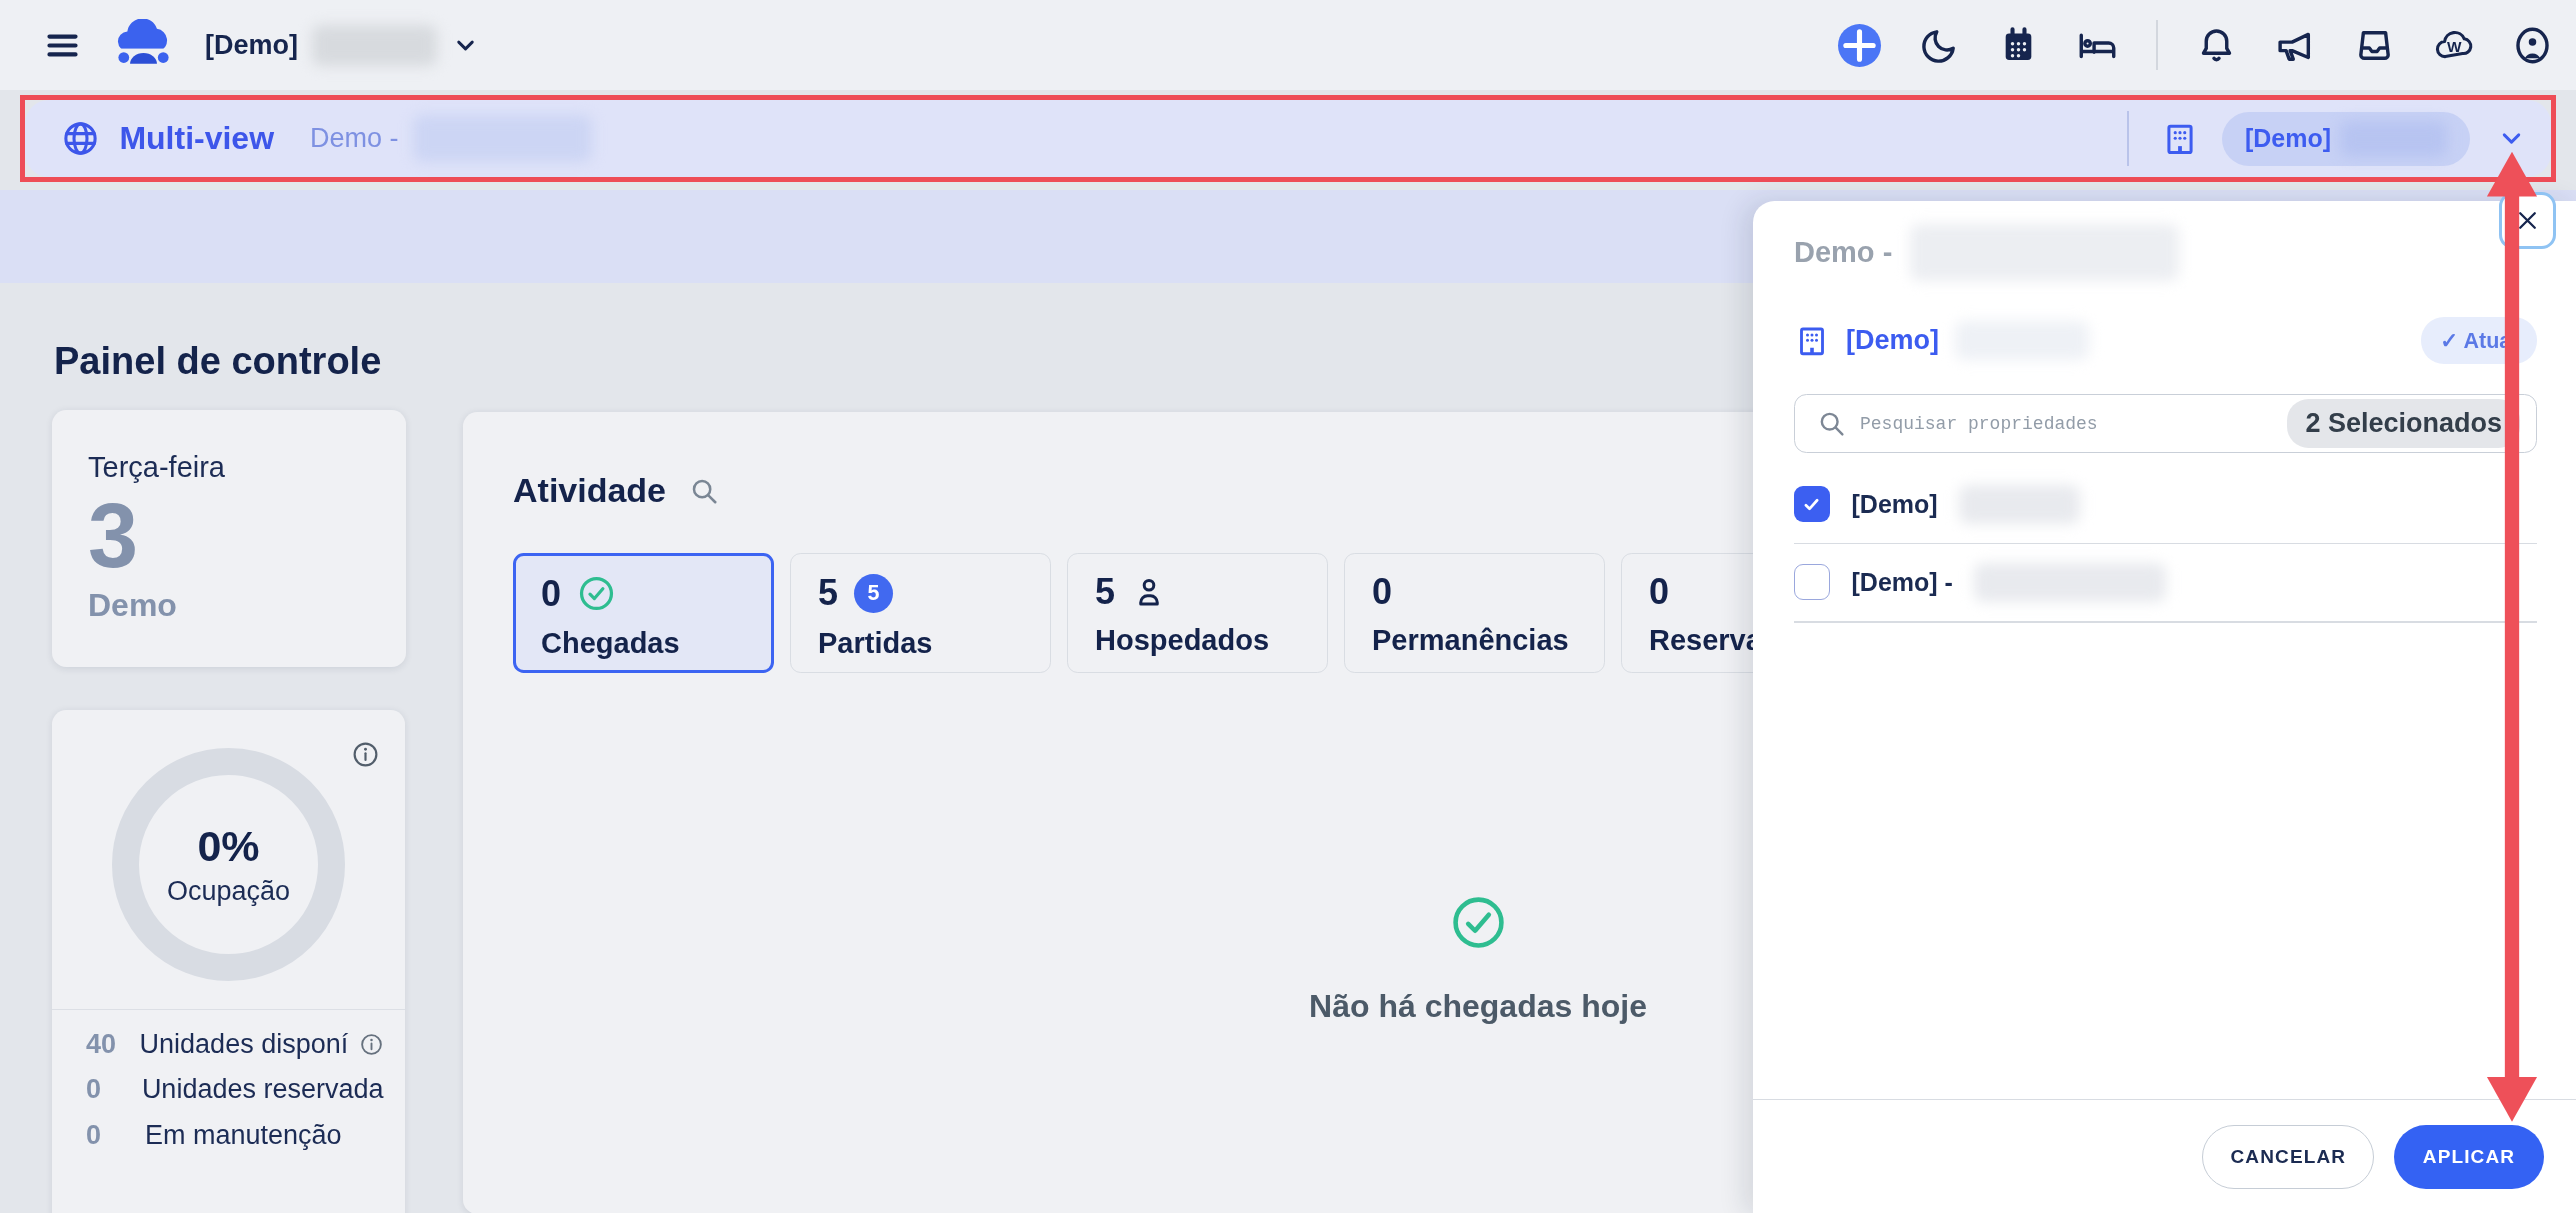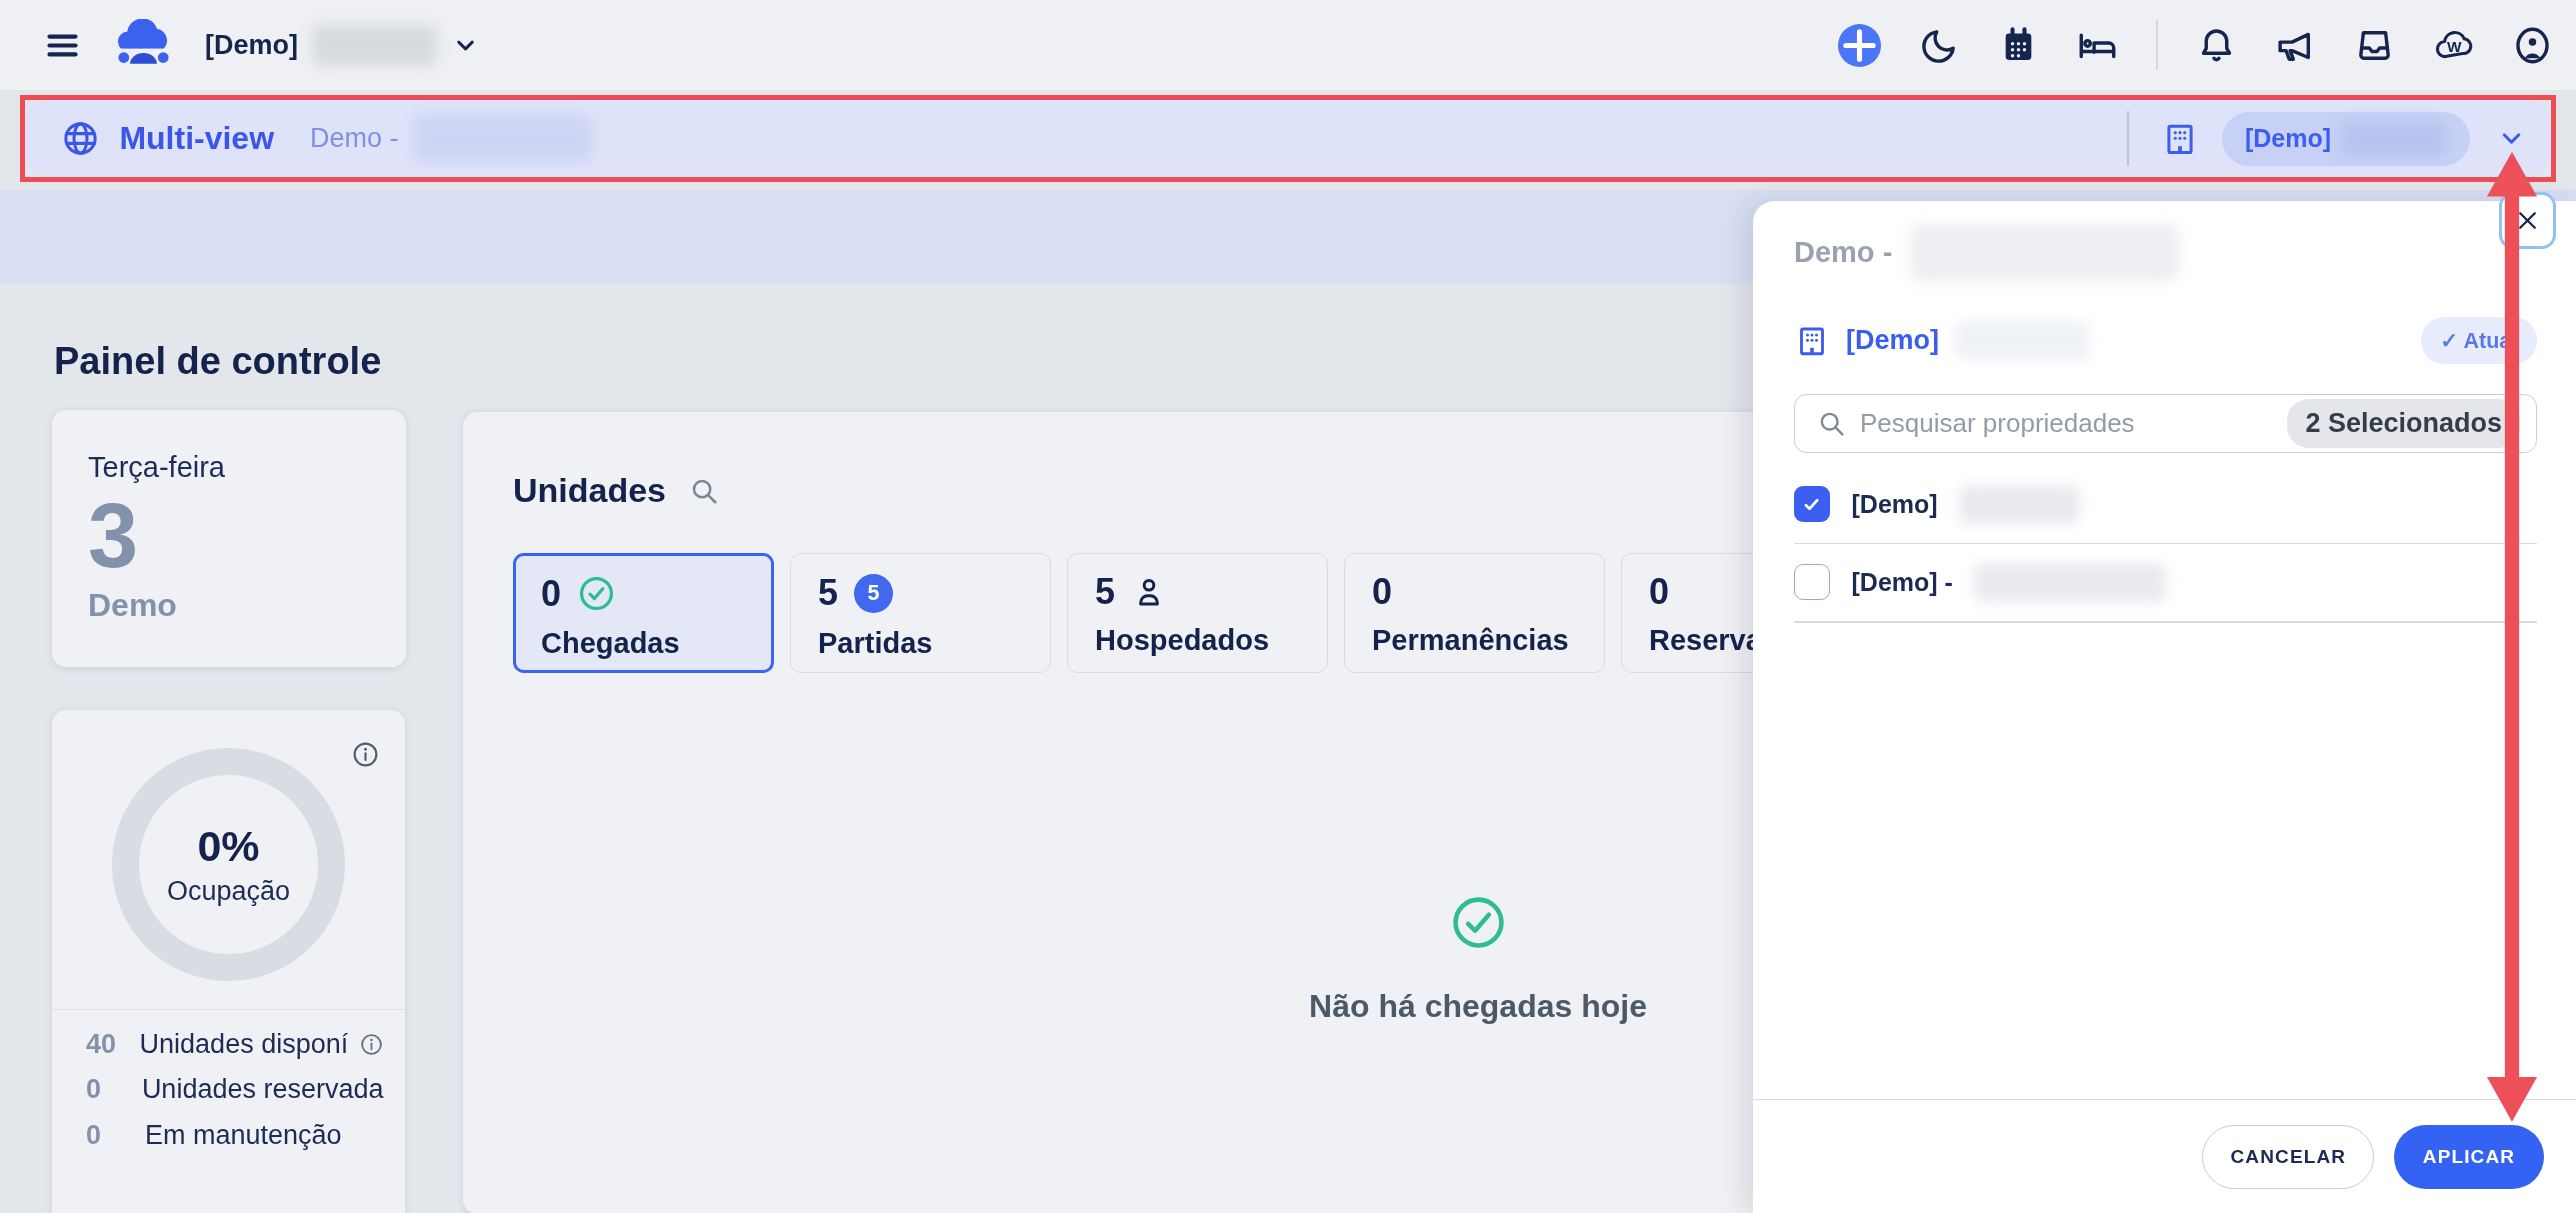--- a/index.html
+++ b/index.html
@@ -110,21 +110,21 @@
   .panel-title-row{margin-top:23px;display:flex;align-items:center;gap:18px;}
   .panel-title{font-size:29px;font-weight:600;color:#99a2ae;}
   .panel-title-redact{width:269px;height:57px;background:#eceef2;}
   .prop-row{margin-top:36px;display:flex;align-items:center;gap:16px;}
   .prop-build{color:#3c5cf0;}
   .prop-build svg{width:36px;height:36px;}
   .prop-label{font-size:27px;font-weight:700;color:#3c5cf0;}
   .prop-redact{width:134px;height:39px;background:#eef1f6;}
   .atual-badge{margin-left:auto;background:#e7edfc;color:#5b79e6;font-size:21.5px;font-weight:600;border-radius:23px;padding:10.7px 19.7px;display:flex;align-items:center;gap:7.2px;}
   .panel-search{margin-top:30px;height:59px;border:1.8px solid #c9cfd8;border-radius:12.5px;display:flex;align-items:center;padding:0 16px 0 21.5px;gap:12.5px;box-sizing:border-box;}
-  .panel-search input{flex:1;border:none;outline:none;background:transparent;font-family:Liberation Sans, sans-serif;font-size:26px;color:#ec4899;min-width:0;}
+  .panel-search input{flex:1;border:none;outline:none;background:transparent;font-family:Liberation Mono, monospace;font-size:18px;color:#ec4899;min-width:0;}
   .panel-search input::placeholder{color:#929ca8;}
   .sel-badge{background:#e4e6ea;color:#333e4a;font-size:27px;font-weight:600;border-radius:21.5px;padding:9px 18px;white-space:nowrap;}
   .prop-list{margin-top:12.5px;}
   .prop-item{display:flex;align-items:center;gap:21.5px;height:77px;cursor:pointer;}
   .prop-item + .prop-item{border-top:1.8px solid #d8dce2;}
   .prop-list .end-divider{height:1.8px;background:#d8dce2;}
   .checkbox{width:36px;height:36px;border-radius:9px;box-sizing:border-box;flex:none;display:flex;align-items:center;justify-content:center;}
   .checkbox.checked{background:#3c5ff1;color:#fff;}
   .checkbox.unchecked{background:#fff;border:1.8px solid #9aa7dd;}
   .checkbox svg{width:21.5px;height:21.5px;}
@@ -319,21 +319,21 @@
       </div>
       <div class="stat-row">
         <span class="stat-num">0</span>
         <span class="stat-label">Em manutenção</span>
       </div>
     </div>
   </div>
 
   <div class="card act-card">
     <div class="act-title-row">
-      <span class="act-title">Unidades</span>
+      <span class="act-title">Atividade</span>
       <span class="icon act-search">
         <svg viewBox="0 0 24 24" fill="none" stroke="currentColor" stroke-width="2" stroke-linecap="round">
             <circle cx="10.5" cy="10.5" r="6.5"></circle>
             <path d="M15.5 15.5L21 21"></path>
           </svg>
       </span>
     </div>
 
     <div class="tabs">
       <div class="tab selected">

